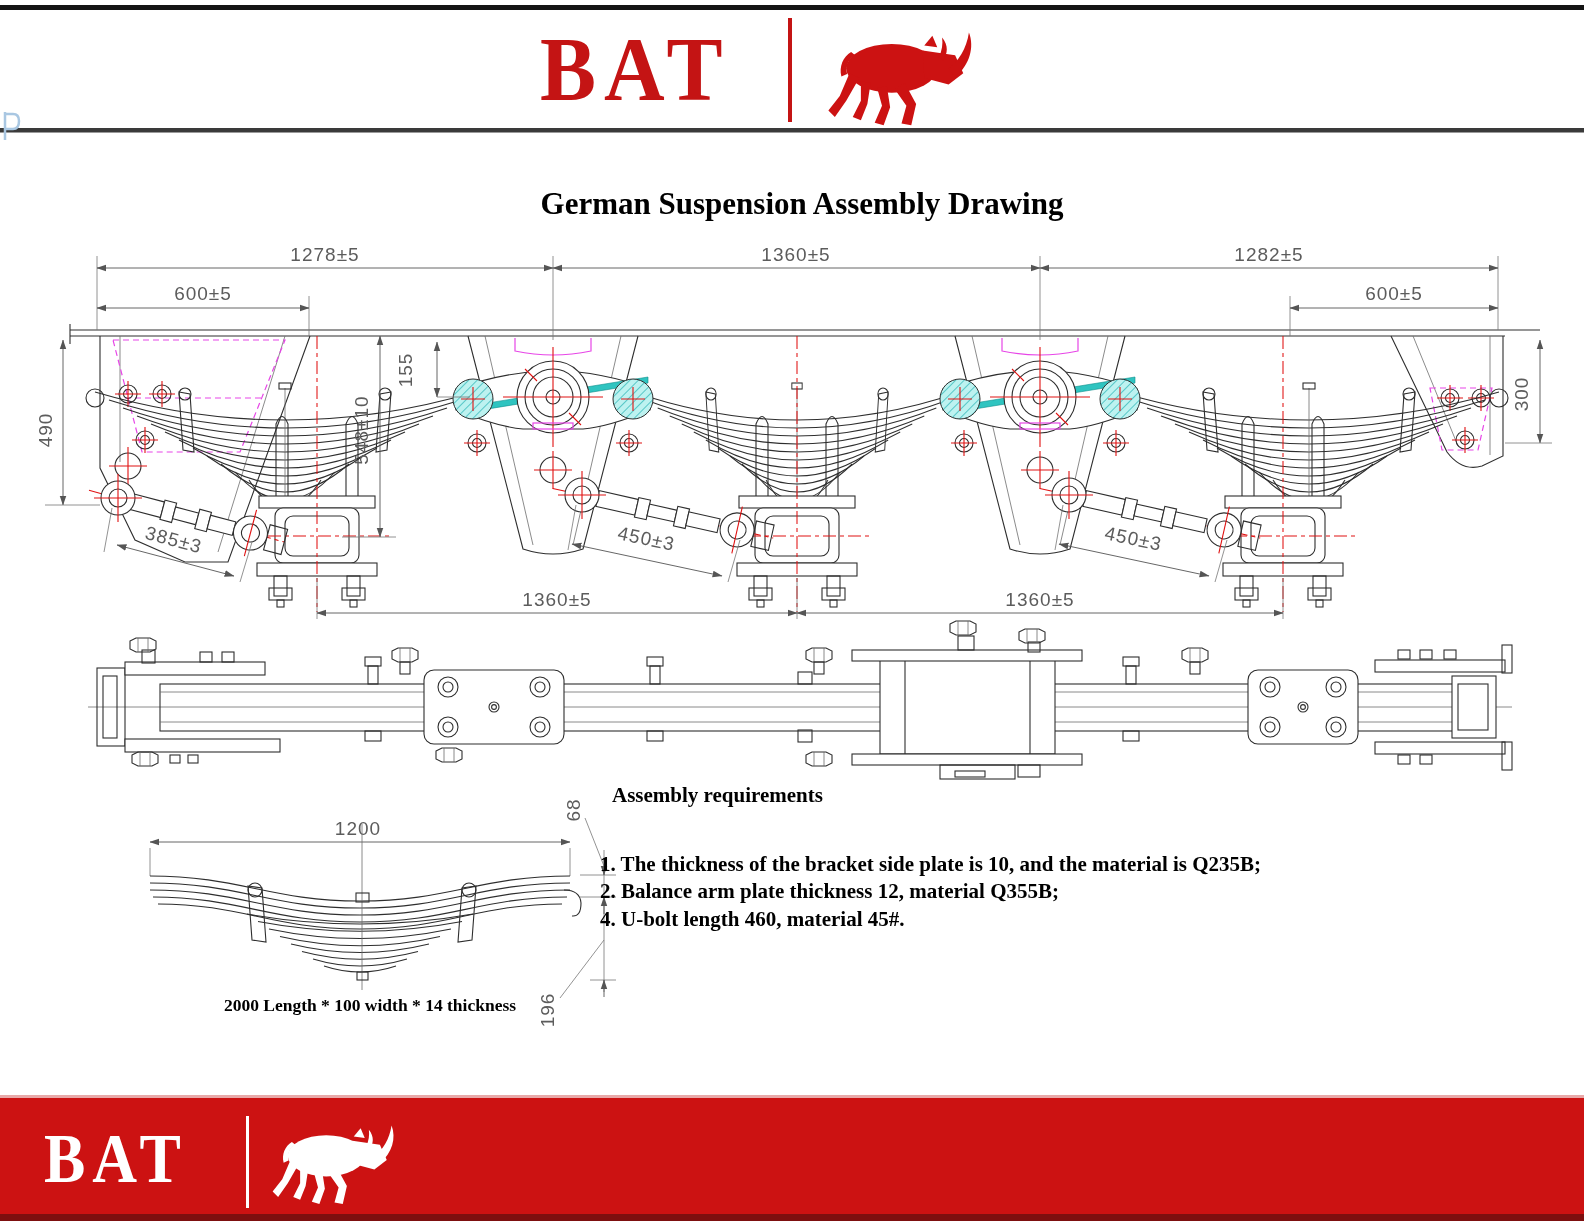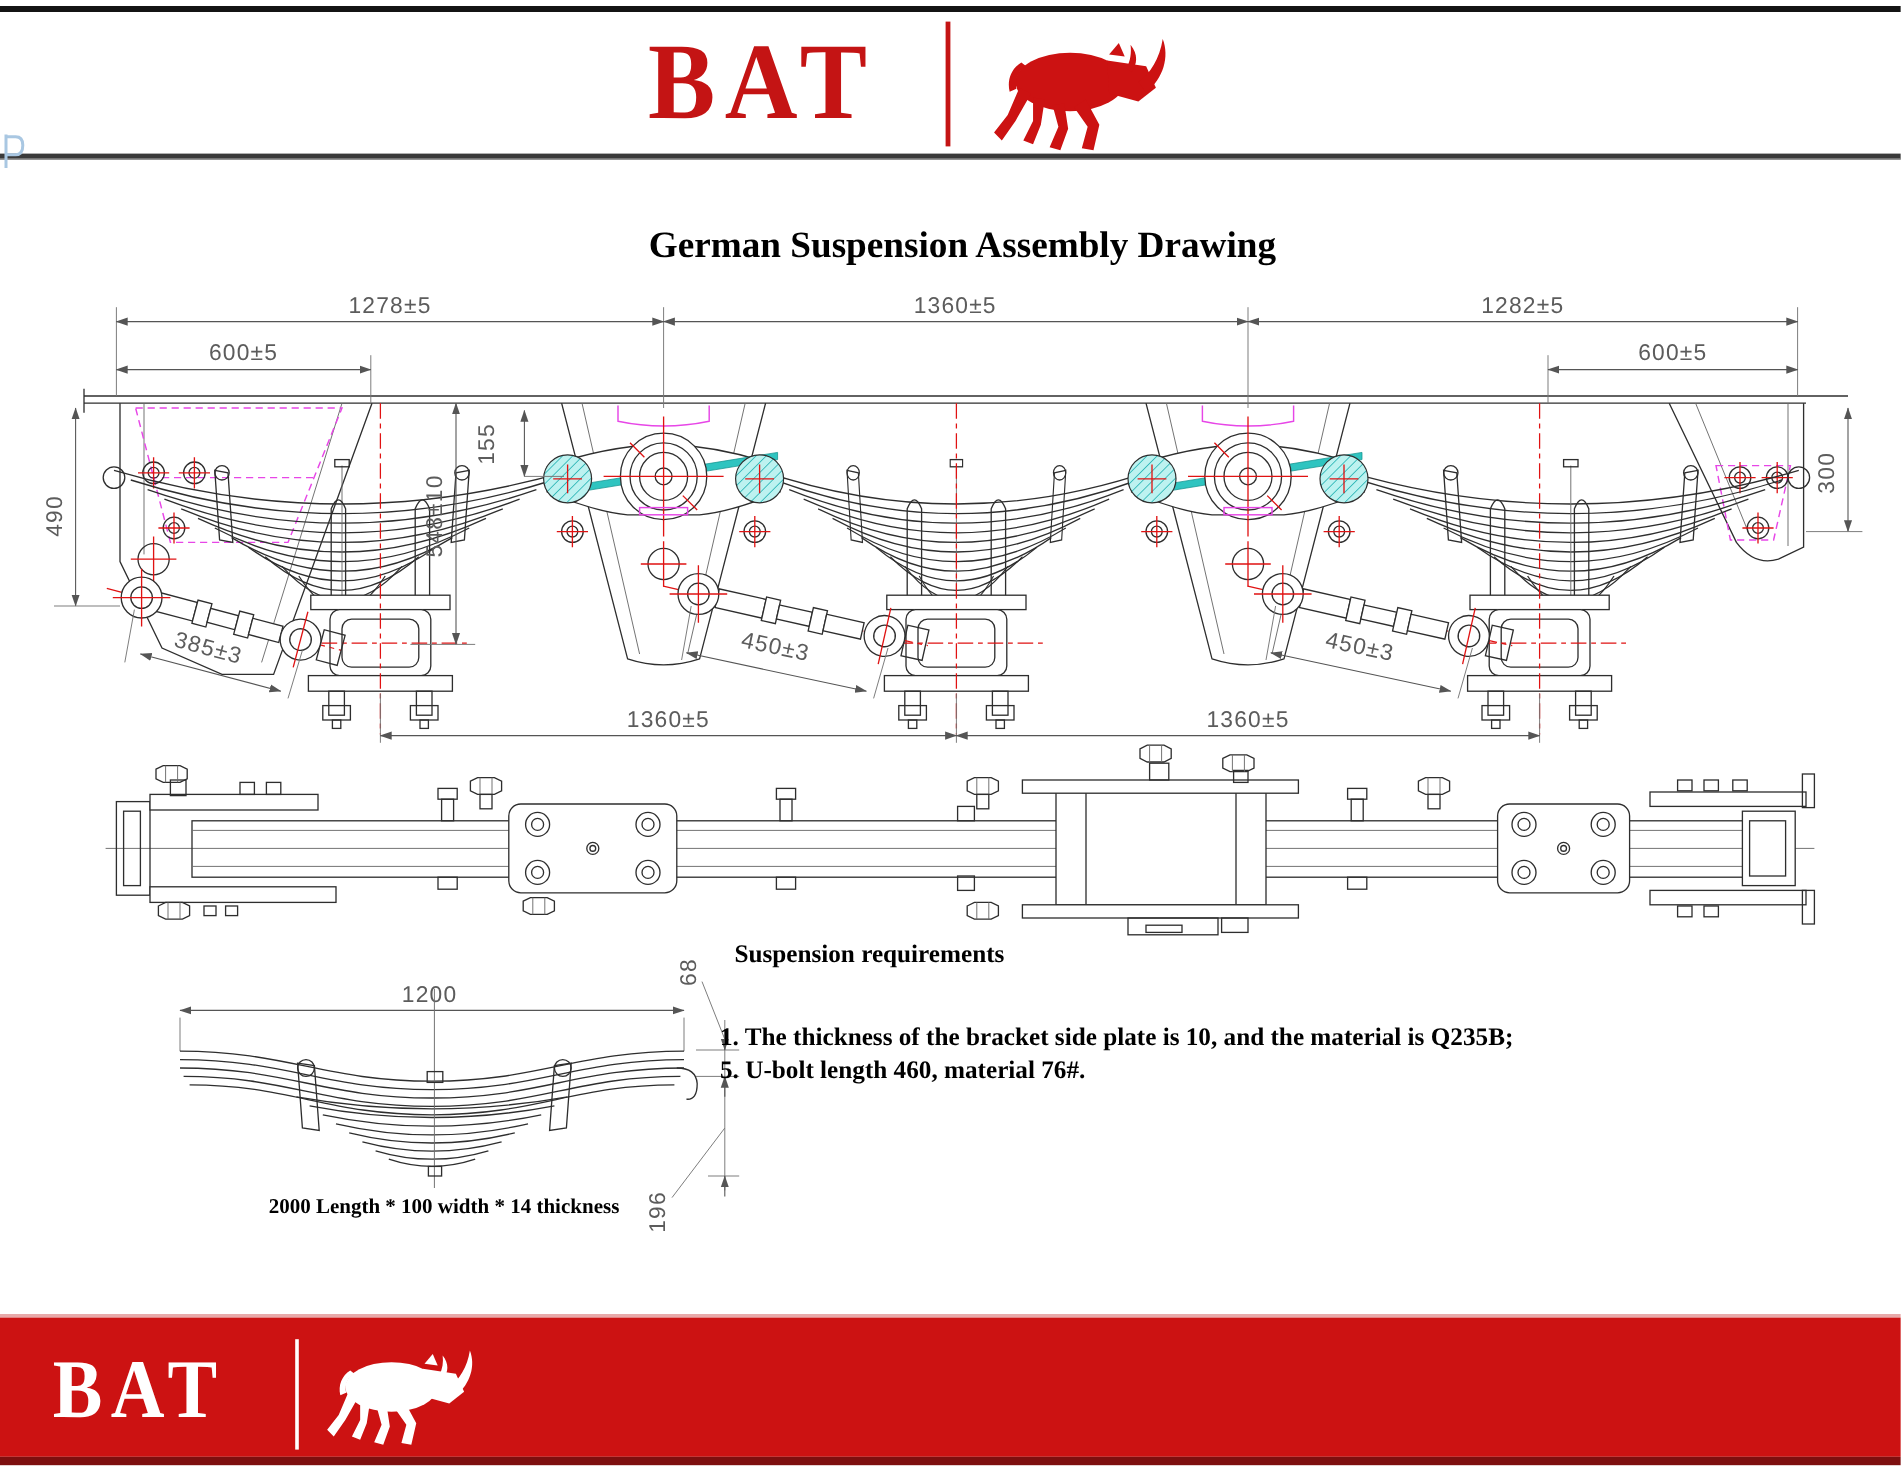--- a/index.html
+++ b/index.html
@@ -449,24 +449,25 @@
   <line x1="604" y1="858" x2="604" y2="875" class="dim" marker-end="url(#arr)"></line>
   <line x1="604" y1="914" x2="604" y2="897" class="dim" marker-end="url(#arr)"></line>
   <line x1="590" y1="980" x2="616" y2="980" class="ext"></line>
   <line x1="604" y1="997" x2="604" y2="980" class="dim" marker-end="url(#arr)"></line>
   <line x1="560" y1="998" x2="604" y2="940" class="ext"></line>
   <text x="580" y="810" class="dimtxt" transform="rotate(-90 580 810)">68</text>
   <text x="554" y="1010" class="dimtxt" transform="rotate(-90 554 1010)">196</text>
 </g>
 </svg>
 
-<div class="abs" id="tech-heading">Suspension requirements</div>
+<div class="abs" id="tech-heading">Assembly requirements</div>
 <div class="abs" id="tech-list">
   <div>1. The thickness of the bracket side plate is 10, and the material is Q235B;</div>
-  <div>5. U-bolt length 460, material 76#.</div>
+  <div>2. Balance arm plate thickness 12, material Q355B;</div>
+  <div>4. U-bolt length 460, material 45#.</div>
 </div>
 <div class="abs" id="spring-caption">2000 Length * 100 width * 14 thickness</div>
 
 <div class="abs" id="footer-band-light"></div>
 <div class="abs" id="footer-band"></div>
 <div class="abs" id="footer-band-dark"></div>
 <div class="abs" id="footer-logo-text">BAT</div>
 <div class="abs" id="footer-logo-bar"></div>
 <svg class="abs" style="left:264px;top:1120px;" width="152" height="88" viewBox="0 0 200 128">
   <use href="#rhinog" fill="#ffffff"></use>

